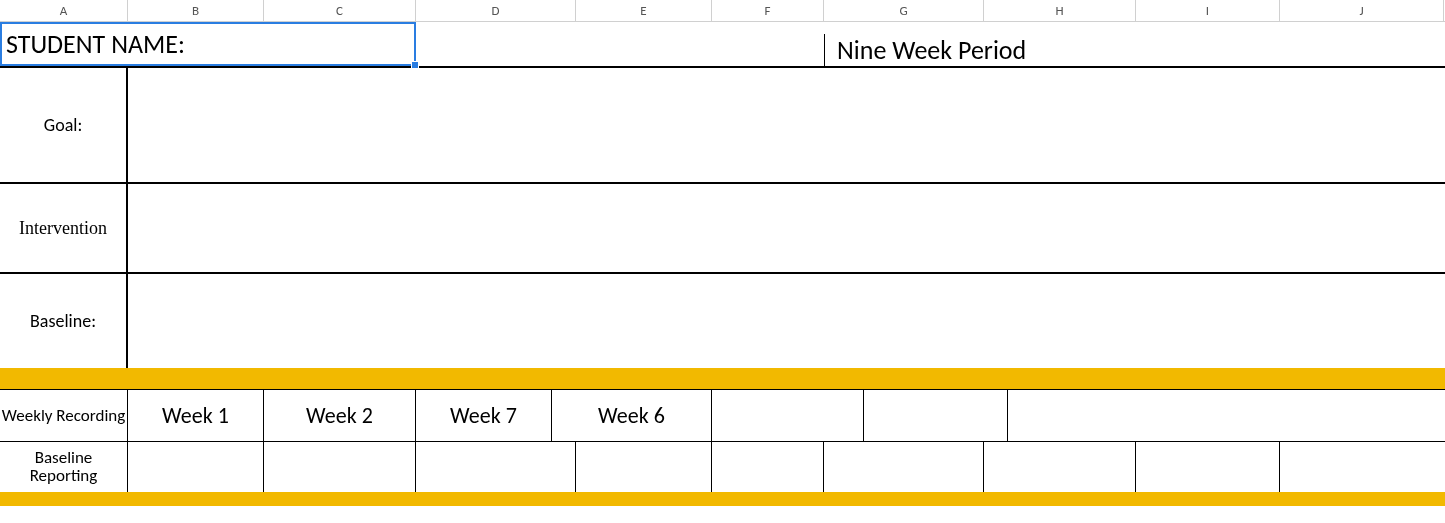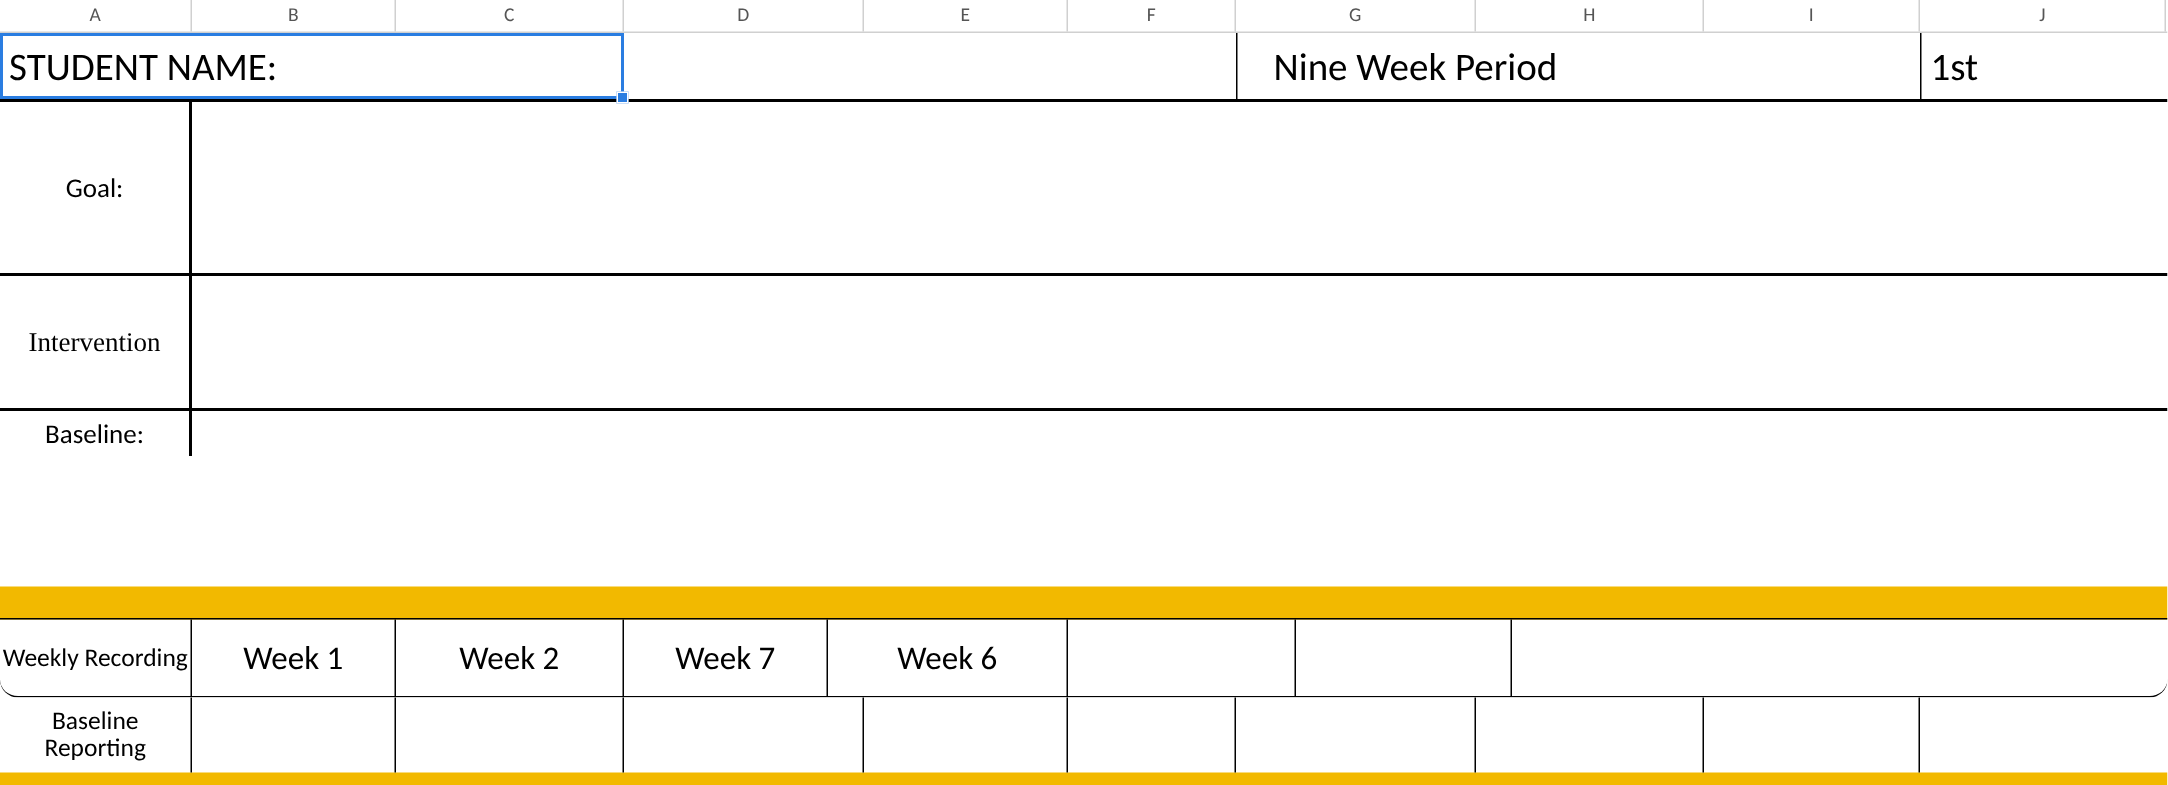--- a/index.html
+++ b/index.html
@@ -35,20 +35,21 @@
   .wE { width: 136px; }
   .wF { width: 112px; }
   .wG { width: 160px; }
   .wH { width: 152px; }
   .wI { width: 144px; }
   .wJ { width: 164px; }
 
   .row {
     display: flex;
     width: 100%;
+    align-items: flex-end;
   }
 
   
   .row1 {
     height: 46px;
     border-bottom: 2px solid #000;
   }
   .selbox {
     width: 416px; 
     height: 100%;
@@ -71,21 +72,21 @@
     font-size: 26px;
   }
   .spacerDEF {
     width: 408px; 
     border-bottom: 0;
   }
   .cellGH {
     width: 312px; 
     display: flex;
     align-items: center;
-    padding-left: 24px;
+    padding-left: 12px;
     border-left: 1px solid #000;
   }
   .cellI {
     width: 144px;
   }
   .cellJ {
     width: 164px;
     display: flex;
     align-items: center;
     padding-left: 6px;
@@ -106,21 +107,21 @@
     justify-content: center;
     font-size: 18px;
     text-align: center;
     padding: 4px;
   }
   .tallrow .rest {
     flex: 1;
   }
   .hGoal { height: 116px; }
   .hInt  { height: 90px; font-family: Liberation Serif, serif; }
-  .hBase { height: 117px; flex-direction: column; }
+  .hBase { height: 94px; }
 
   
   .yellowbar {
     height: 22px;
     background: #f2b900;
     border-bottom: 1px solid #000;
   }
   .yellowbar2 {
     height: 14px;
     background: #f2b900;
@@ -138,21 +139,21 @@
     justify-content: center;
     font-size: 22px;
   }
   .gridrow .gc:last-child { border-right: 0; }
   .gridrow .lab2 {
     font-size: 17px;
     line-height: 1.05;
     text-align: center;
     padding: 2px 0;
   }
-  .hWR { height: 52px; border-radius: 12px; }
+  .hWR { height: 52px; }
   .hPR { height: 50px; }
 </style>
 </head>
 <body>
 
 <div class="sheet">
 
   <div class="colheaders">
     <div class="ch wA">A</div>
     <div class="ch wB">B</div>
@@ -167,21 +168,20 @@
   </div>
 
   <div class="row row1">
     <div class="selbox">
       <span class="big">STUDENT NAME:</span>
       <div class="handle"></div>
     </div>
     <div class="spacerDEF"></div>
     <div class="cellGH big">Nine Week Period</div>
     <div class="cellI"></div>
-    <div class="cellJ big">1st</div>
   </div>
 
   <div class="tallrow hGoal">
     <div class="labcell">Goal:</div>
     <div class="rest"></div>
   </div>
 
   <div class="tallrow hInt">
     <div class="labcell">Intervention</div>
     <div class="rest"></div>

